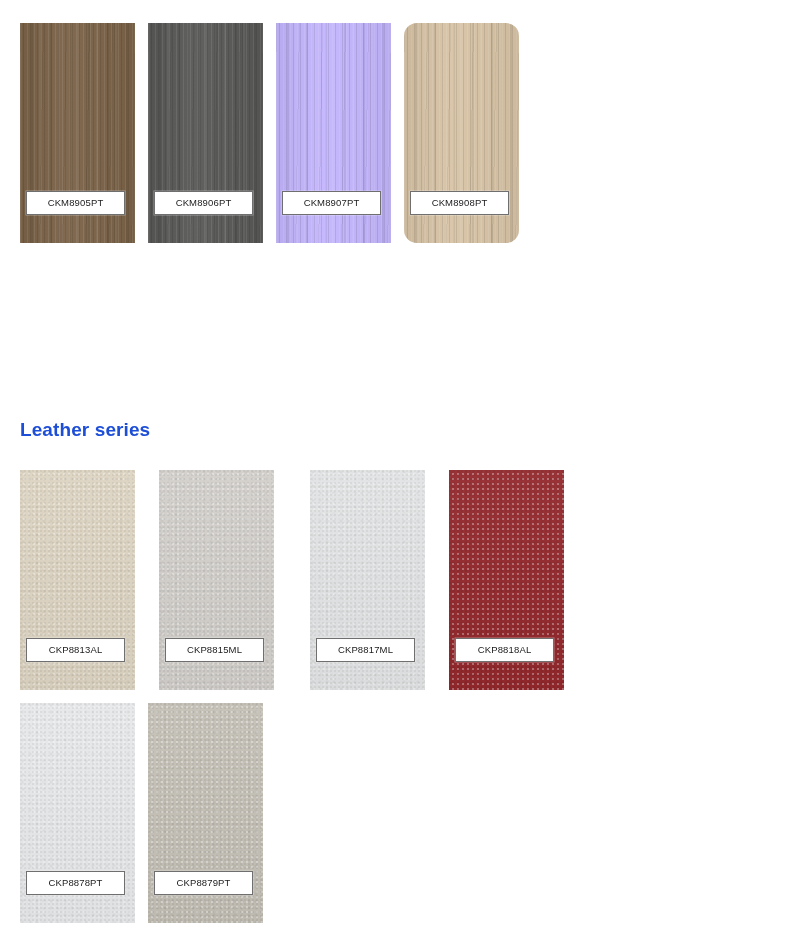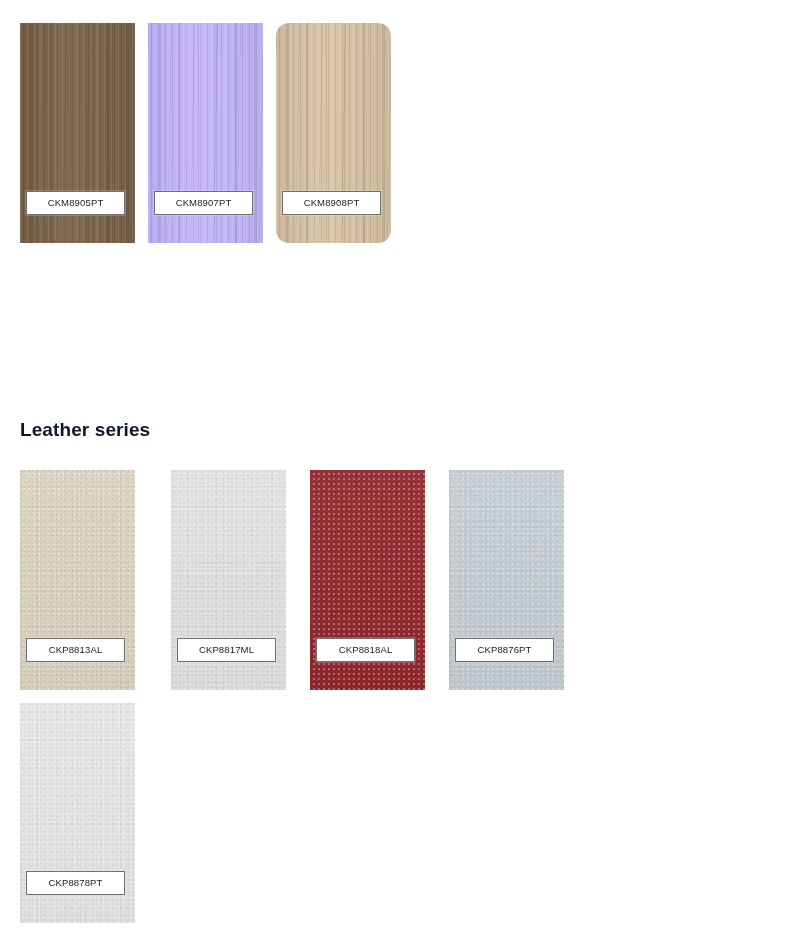--- a/index.html
+++ b/index.html
@@ -127,73 +127,83 @@
     white-space: nowrap;
   }
 
   
   .section-heading {
     position: absolute;
     left: 20px;
     font-family: "Liberation Sans", sans-serif;
     font-size: 19px;
     font-weight: 600;
-    color: #0f172a;
+    color: #1d4ed8;
     letter-spacing: 0.1px;
     line-height: 1;
   }
 </style>
 </head>
 <body>
 
 <div class="sheet">
 
   <div class="swatch-row" id="row-wood-0" style="top:23px;">
       <div class="swatch wood" style="background: rgb(122, 98, 71);">
         <div class="label-plate">
           <span>CKM8905PT</span>
         </div>
       </div>
+      <div class="swatch wood" style="background: rgb(88, 88, 87);">
+        <div class="label-plate">
+          <span>CKM8906PT</span>
+        </div>
+      </div>
       <div class="swatch wood" style="background: #c4b5fd;">
         <div class="label-plate">
           <span>CKM8907PT</span>
         </div>
       </div>
       <div class="swatch wood" style="background: rgb(216, 196, 166); border-radius: 13px;">
         <div class="label-plate">
           <span>CKM8908PT</span>
         </div>
       </div>
     </div>
 
   <div class="section-heading" style="top:420px;">Leather series</div>
 
   <div class="swatch-row" id="row-leather-0" style="top:470px;gap:24px;">
       <div class="swatch leather" style="background: rgb(221, 212, 194);">
         <div class="label-plate">
           <span>CKP8813AL</span>
         </div>
       </div>
+      <div class="swatch leather" style="background: rgb(210, 207, 203);">
+        <div class="label-plate">
+          <span>CKP8815ML</span>
+        </div>
+      </div>
       <div class="swatch leather" style="background: rgb(226, 227, 228); margin-left: 12px;">
         <div class="label-plate">
           <span>CKP8817ML</span>
         </div>
       </div>
       <div class="swatch leather" style="background: rgb(147, 40, 44);">
         <div class="label-plate">
           <span>CKP8818AL</span>
-        </div>
-      </div>
-      <div class="swatch leather" style="background: rgb(199, 207, 212);">
-        <div class="label-plate">
-          <span>CKP8876PT</span>
         </div>
       </div>
     </div>
 
   <div class="swatch-row" id="row-leather-1" style="top:703px;">
       <div class="swatch leather" style="background: rgb(230, 232, 233);">
         <div class="label-plate">
           <span>CKP8878PT</span>
         </div>
       </div>
+      <div class="swatch leather" style="background: rgb(196, 192, 182);">
+        <div class="label-plate">
+          <span>CKP8879PT</span>
+        </div>
+      </div>
     </div>
 </div>
 
 </body></html>

